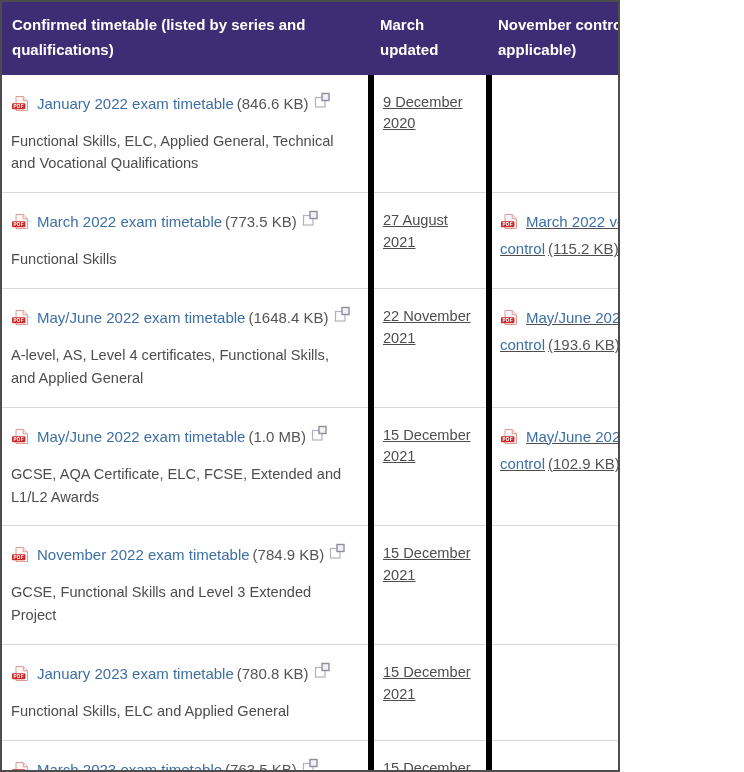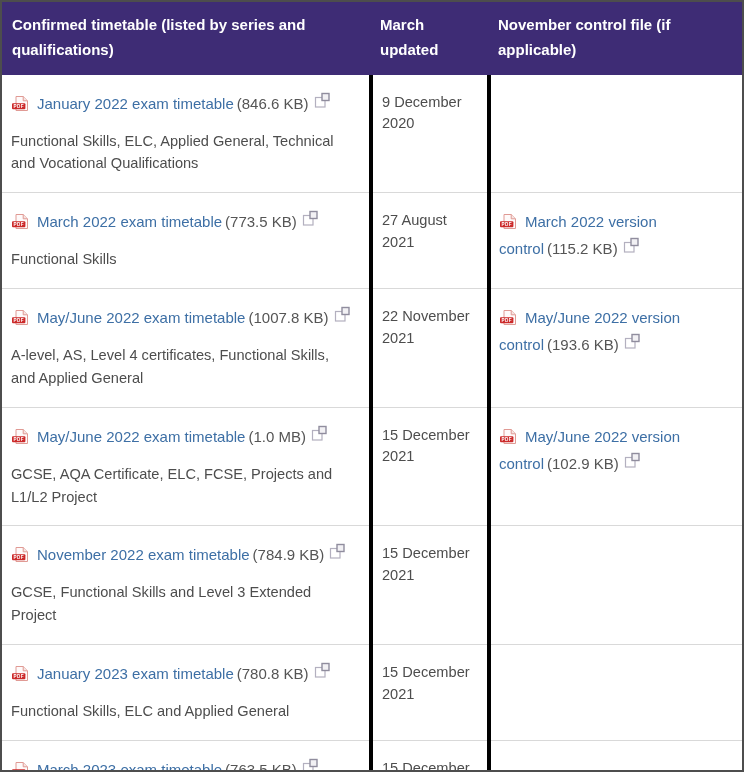--- a/index.html
+++ b/index.html
@@ -2,21 +2,21 @@
 <html style="--header-bg: #3e2c75; --link: #3d6fa5; --pdf-red: #cc2a2a; --row-border: #d9d9d9;"><head>
 <meta charset="utf-8">
 <style>
   * { margin: 0; padding: 0; box-sizing: border-box; }
   html, body { background: #fff; }
   body {
     font-family: "Liberation Sans", "DejaVu Sans", sans-serif;
     width: 744px;
   }
   .frame {
-    width: 744px;
+    width: 620px;
     height: 772px;
     border: 2px solid #4d4d4d;
     background: #fff;
     overflow: hidden;
   }
   table.tt {
     width: 740px;
     border-collapse: collapse;
     table-layout: fixed;
   }
@@ -37,21 +37,21 @@
   thead th.h1 { padding-left: 10px; }
 
   tbody td {
     vertical-align: top;
     border-bottom: 1px solid #d9d9d9;
     font-size: 14.6px;
     color: #4d4d4d;
     line-height: 1.5;
     padding: 17px 12px 17px 9px;
   }
-  tbody td + td { border-left: 4px solid #000000; }
+  tbody td + td { border-left: 6px solid #000000; text-decoration: underline; }
   tbody td.cell-main { padding-right: 16px; margin-left: 44px; }
   tbody td.cell-date { padding-right: 6px; }
   tbody td.cell-version { padding-left: 8px; padding-right: 14px; }
 
   .linkline { line-height: 1.6; }
   a.doclink {
     color: var(--link, #3d6fa5);
     text-decoration: none;
     font-size: 15px;
     cursor: pointer;
@@ -146,21 +146,21 @@
   <tr>
     <td class="cell-main">
       <div class="linkline">
         <span class="pdficon">
           <svg width="19" height="17" viewBox="0 0 19 17">
             <path d="M5 1.5 h7.2 l4.3 4.3 V15.5 H5 z" fill="#fefafa" stroke="#e09a94" stroke-width="1"></path>
             <path d="M12.2 1.5 v4.3 h4.3" fill="#f6e4e2" stroke="#e09a94" stroke-width="1"></path>
             <rect x="1" y="8.2" width="13.4" height="6" rx="1" fill="#cc2a2a"></rect>
             <text x="2.6" y="13" font-size="4.6" font-weight="bold" fill="#ffffff" font-family="Liberation Sans, sans-serif" letter-spacing="0.4">PDF</text>
           </svg>
-        </span><a class="doclink">May/June 2022 exam timetable</a><span class="size">(1007.8 KB)</span><span class="exticon">
+        </span><a class="doclink">May/June 2022 exam timetable</a><span class="size">(1648.4 KB)</span><span class="exticon">
           <svg width="16" height="16" viewBox="0 0 16 16">
             <rect x="1.5" y="5.5" width="9.5" height="9.5" fill="none" stroke="#b3b0bf" stroke-width="1.2"></rect>
             <rect x="8" y="1.5" width="7" height="7" fill="#f2f1f4" stroke="#908d9e" stroke-width="1.4"></rect>
           </svg>
         </span>
       </div>
       <p class="desc">A-level, AS, Level 4 certificates, Functional Skills, and Applied General</p>
     </td>
     <td class="cell-date">22 November 2021</td>
     <td class="cell-version">
@@ -192,21 +192,21 @@
             <rect x="1" y="8.2" width="13.4" height="6" rx="1" fill="#cc2a2a"></rect>
             <text x="2.6" y="13" font-size="4.6" font-weight="bold" fill="#ffffff" font-family="Liberation Sans, sans-serif" letter-spacing="0.4">PDF</text>
           </svg>
         </span><a class="doclink">May/June 2022 exam timetable</a><span class="size">(1.0 MB)</span><span class="exticon">
           <svg width="16" height="16" viewBox="0 0 16 16">
             <rect x="1.5" y="5.5" width="9.5" height="9.5" fill="none" stroke="#b3b0bf" stroke-width="1.2"></rect>
             <rect x="8" y="1.5" width="7" height="7" fill="#f2f1f4" stroke="#908d9e" stroke-width="1.4"></rect>
           </svg>
         </span>
       </div>
-      <p class="desc">GCSE, AQA Certificate, ELC, FCSE, Projects and L1/L2 Project</p>
+      <p class="desc">GCSE, AQA Certificate, ELC, FCSE, Extended and L1/L2 Awards</p>
     </td>
     <td class="cell-date">15 December 2021</td>
     <td class="cell-version">
       <div class="linkline">
         <span class="pdficon">
           <svg width="19" height="17" viewBox="0 0 19 17">
             <path d="M5 1.5 h7.2 l4.3 4.3 V15.5 H5 z" fill="#fefafa" stroke="#e09a94" stroke-width="1"></path>
             <path d="M12.2 1.5 v4.3 h4.3" fill="#f6e4e2" stroke="#e09a94" stroke-width="1"></path>
             <rect x="1" y="8.2" width="13.4" height="6" rx="1" fill="#cc2a2a"></rect>
             <text x="2.6" y="13" font-size="4.6" font-weight="bold" fill="#ffffff" font-family="Liberation Sans, sans-serif" letter-spacing="0.4">PDF</text>

